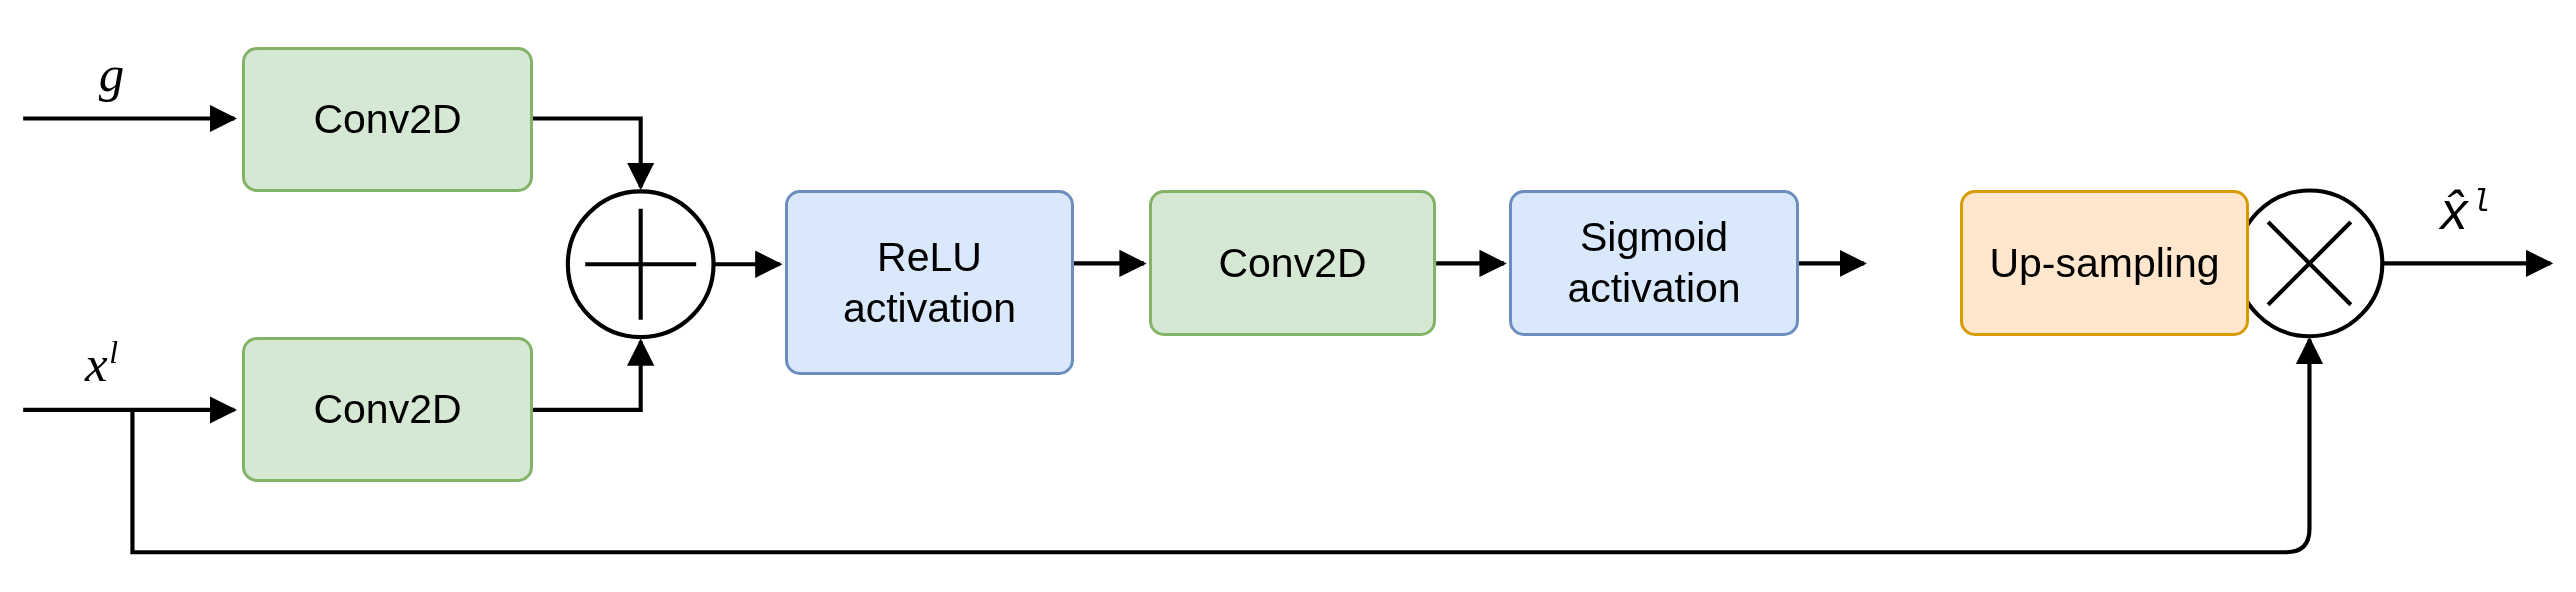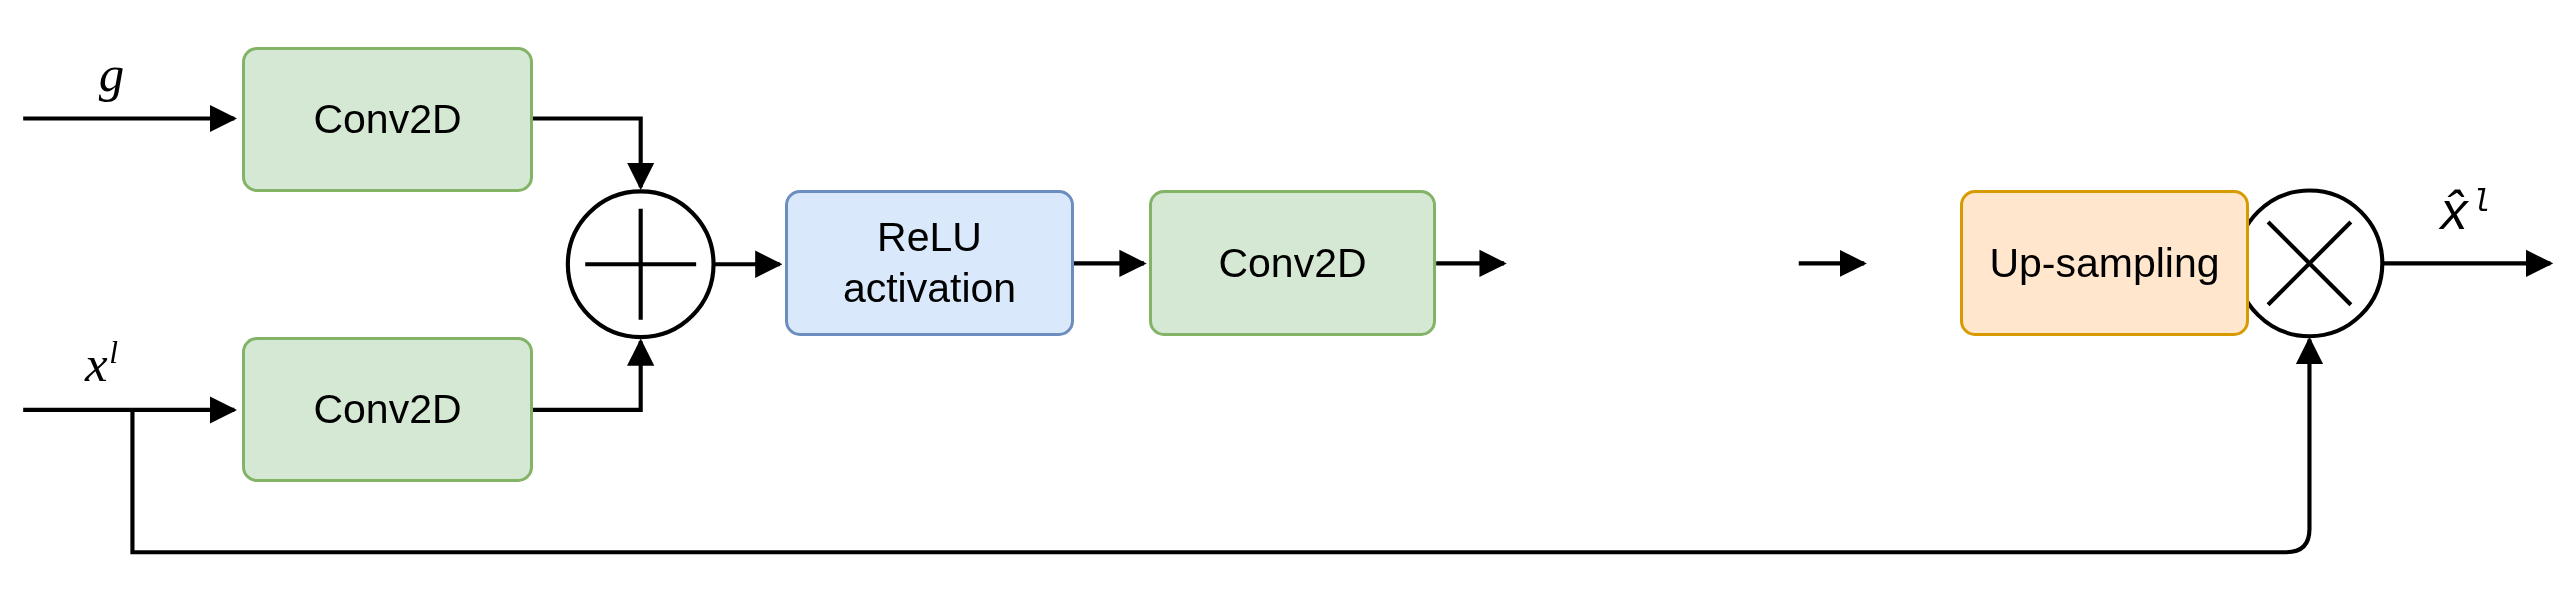--- a/index.html
+++ b/index.html
@@ -91,28 +91,31 @@
   </svg>
 
   <div class="box green" style="left:242px; top:47px; width:291px; height:145px;">
     <span>Conv2D</span>
   </div>
 
   <div class="box green" style="left:242px; top:337px; width:291px; height:145px;">
     <span>Conv2D</span>
   </div>
 
-  <div class="box blue" style="left:785px; top:190px; width:289px; height:146px;">
+  <div class="box blue" style="left:785px; top:190px; width:289px; height:185px;">
     <span>ReLU activation</span>
   </div>
 
   <div class="box green" style="left:1149px; top:190px; width:287px; height:146px;">
     <span>Conv2D</span>
   </div>
 
+  <div class="box blue" style="left:1509px; top:190px; width:290px; height:146px;">
+    <span>Sigmoid activation</span>
+  </div>
 
   <div class="box orange" style="left:1960px; top:190px; width:289px; height:146px;">
     <span>Up-sampling</span>
   </div>
 
   <div class="mathlabel" style="left:70px; top:43px; width:83px;">
     <span>g</span>
   </div>
 
   <div class="mathlabel" style="left:60px; top:333px; width:83px;">

